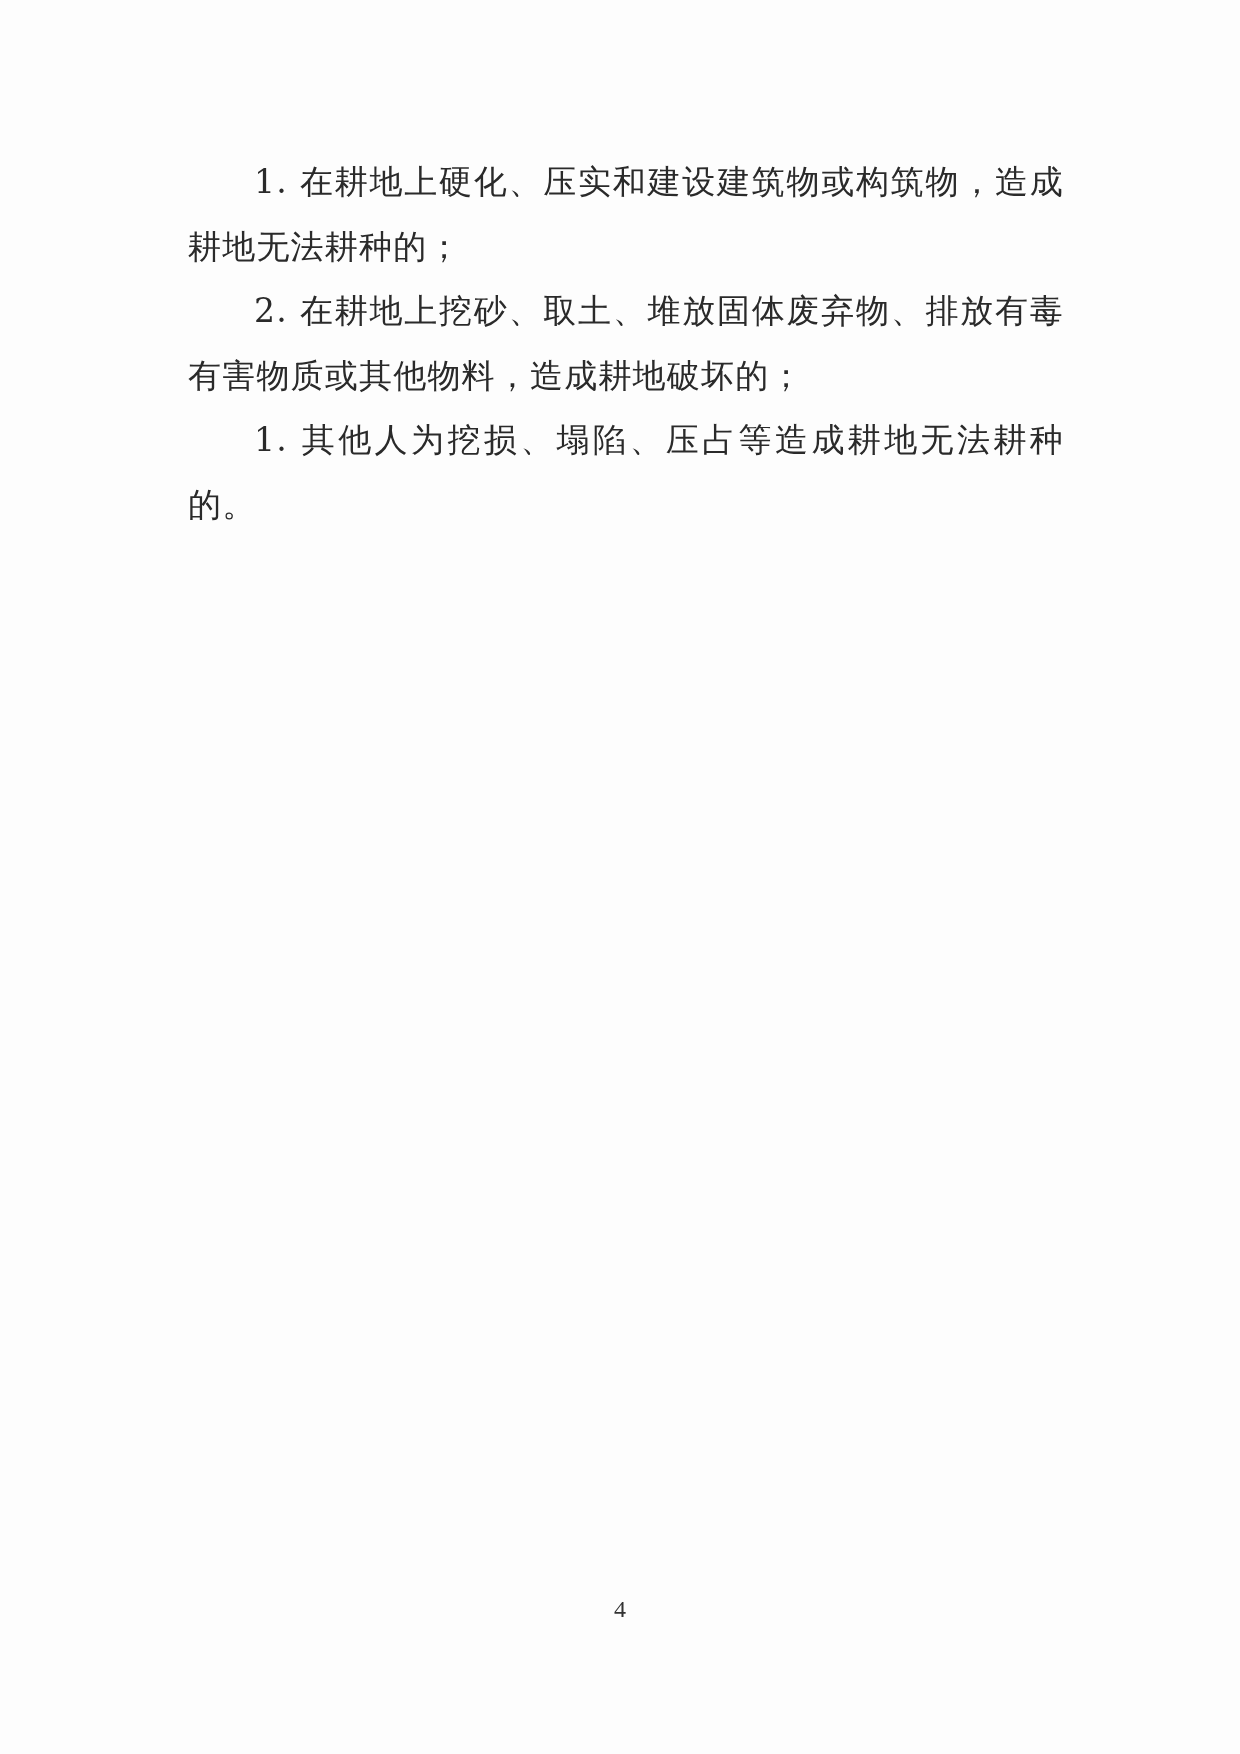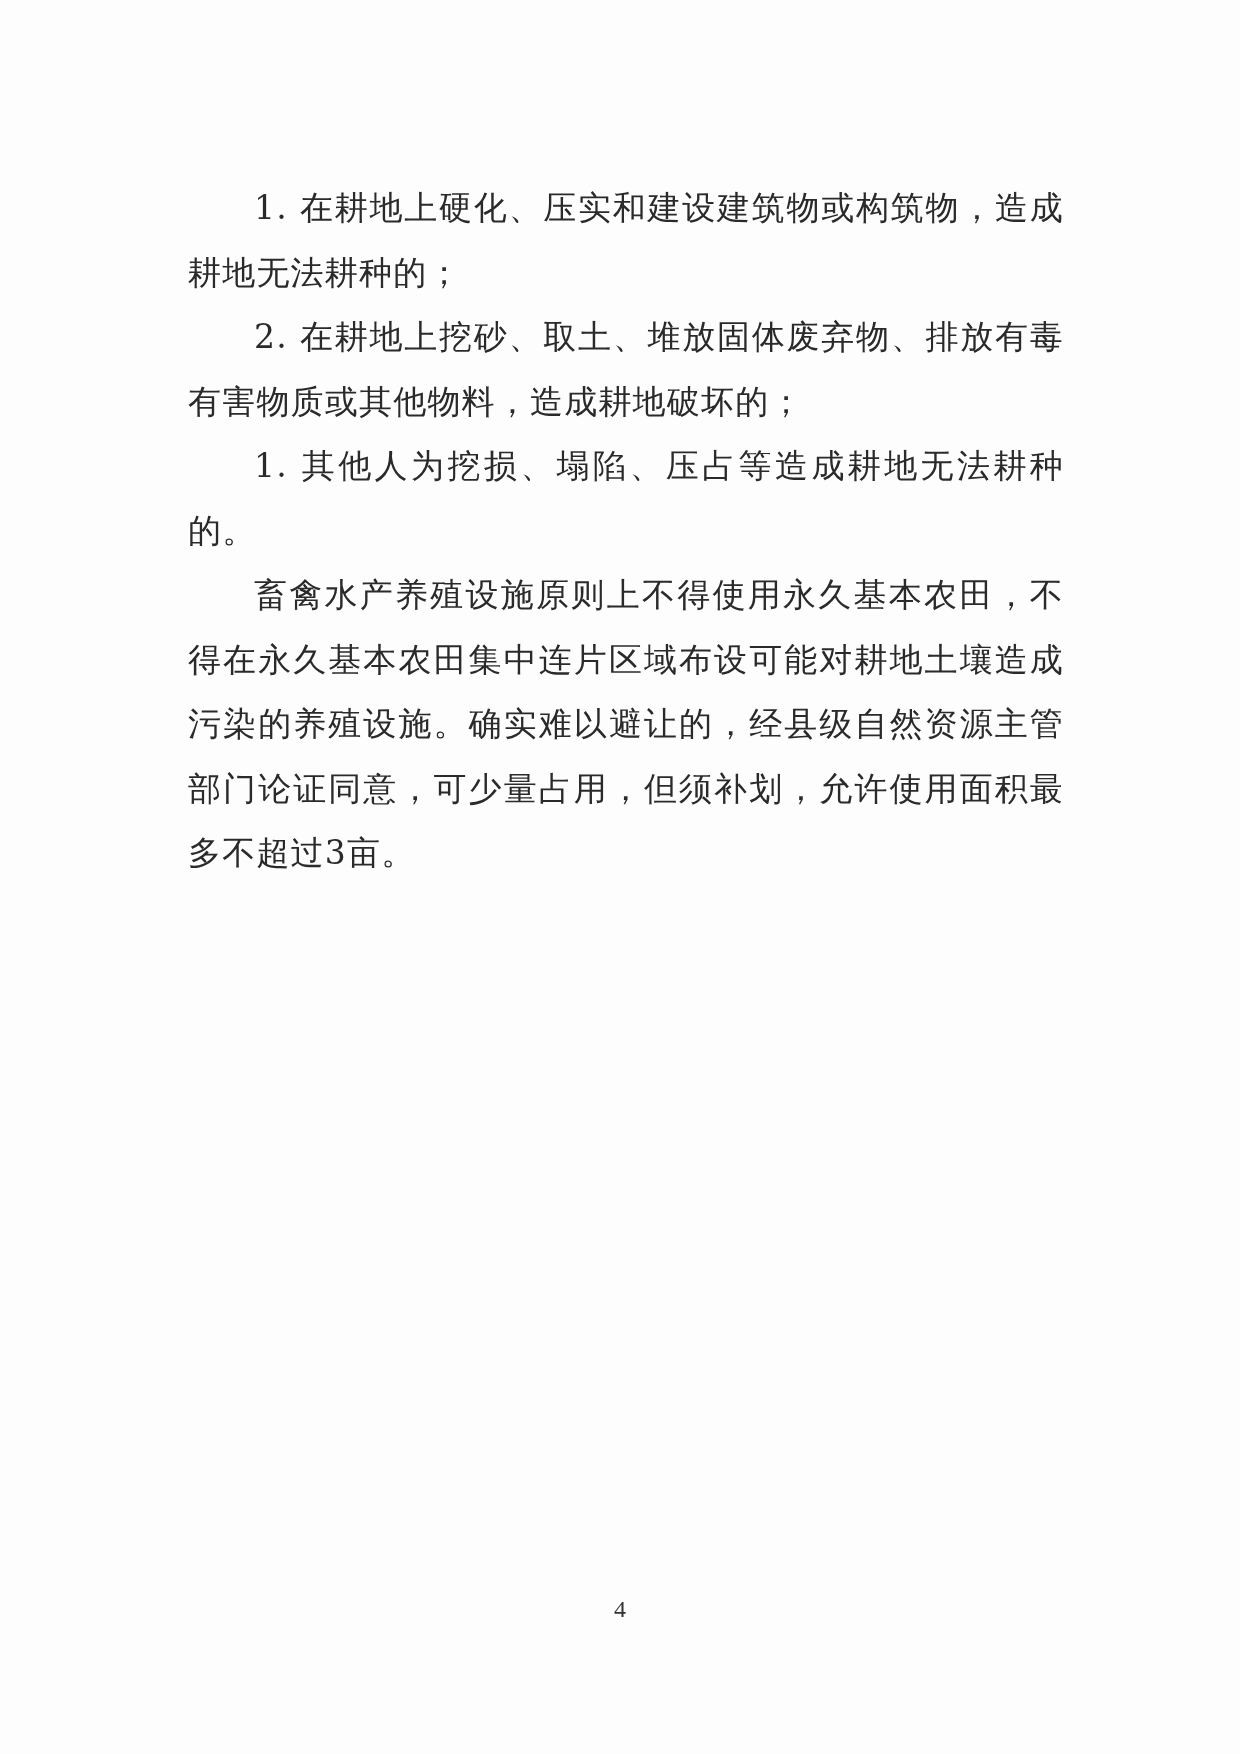--- a/index.html
+++ b/index.html
@@ -12,21 +12,21 @@
       height: 1754px;
       position: relative;
       overflow: hidden;
       background: #fdfdfd;
       font-family: "DejaVu Serif", "Liberation Serif", serif;
       color: #2a2a2a;
     }
     .page {
       position: absolute;
       left: 188px;
-      top: 176px;
+      top: 150px;
       width: 876px;
     }
     .para {
       margin: 0;
       font-size: 33px;
       line-height: 64.5px;
       text-align: justify;
       text-align-last: left;
       letter-spacing: 1.2px;
       word-break: break-all;
@@ -45,16 +45,15 @@
       color: #333333;
     }
   </style>
 </head>
 <body>
 
 <div class="page">
   <p class="para indent">1. 在耕地上硬化、压实和建设建筑物或构筑物，造成耕地无法耕种的；</p>
   <p class="para indent">2. 在耕地上挖砂、取土、堆放固体废弃物、排放有毒有害物质或其他物料，造成耕地破坏的；</p>
   <p class="para indent">1. 其他人为挖损、塌陷、压占等造成耕地无法耕种的。</p>
-  <p class="para indent">畜禽水产养殖设施原则上不得使用永久基本农田，不得在永久基本农田集中连片区域布设可能对耕地土壤造成污染的养殖设施。确实难以避让的，经县级自然资源主管部门论证同意，可少量占用，但须补划，允许使用面积最多不超过3亩。</p>
 </div>
 
 <div class="page-number">4</div>
 
 </body></html>

